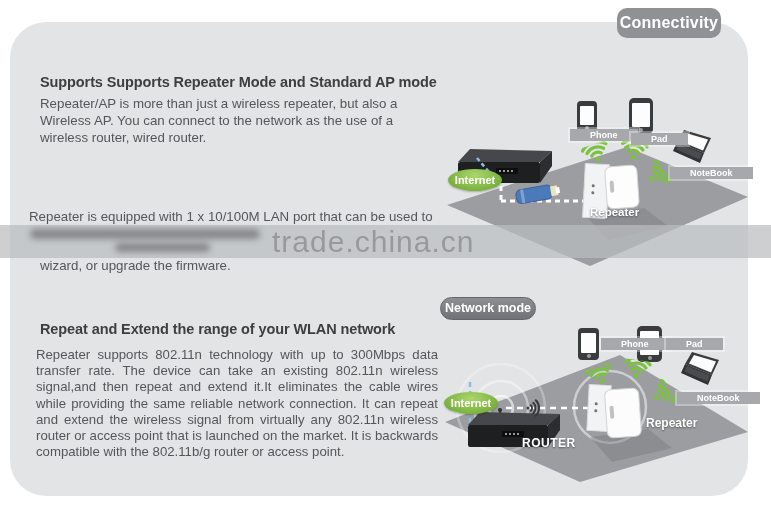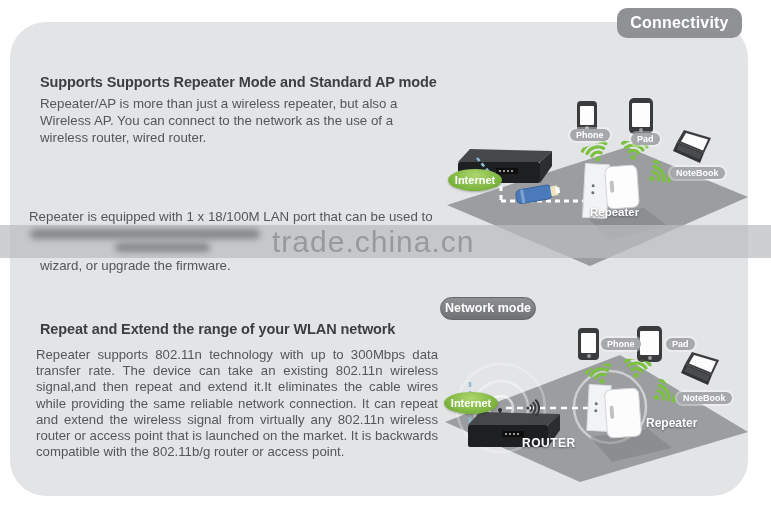--- a/index.html
+++ b/index.html
@@ -1,20 +1,20 @@
 <!DOCTYPE html>
 <html><head>
 <meta charset="utf-8">
 <style>
   html,body{margin:0;padding:0;background:#fff;}
   .page{position:relative;width:771px;height:508px;background:#ffffff;overflow:hidden;
         font-family:"Liberation Sans",sans-serif;}
   .panel{position:absolute;left:10px;top:22px;width:738px;height:474px;background:#e3e4e6;
          border-radius:36px;z-index:1;}
-  .conn-badge{position:absolute;left:617px;top:8px;width:125px;height:30px;background:#8f9194;
+  .conn-badge{position:absolute;left:617px;top:8px;width:104px;height:30px;background:#8f9194;
          border-radius:10px;color:#fff;font-weight:bold;font-size:16px;text-align:center;
          line-height:30px;z-index:8;letter-spacing:.2px;}
   .sec-h{position:absolute;left:40px;color:#3d3e40;font-size:14.5px;font-weight:bold;z-index:2;
          letter-spacing:-0.1px;white-space:nowrap;}
   .sec-b{position:absolute;color:#55565a;font-size:13.3px;line-height:17px;z-index:2;}
   .just{text-align:justify;line-height:16.2px;font-size:13.2px;}
   .nowrap{white-space:nowrap;}
   
   .diagram{position:absolute;z-index:3;}
   .diagram svg.scene{position:absolute;left:0;top:0;z-index:1;}
@@ -23,21 +23,21 @@
          background:linear-gradient(180deg,#d6d8da 0%,#a4a6a9 55%,#95979a 100%);
          border:1px solid #8a8c8f;color:#494a4c;font-size:13px;}
   .rp-badge{left:0px;top:7px;width:94px;height:21px;line-height:21px;border-radius:12px;
          background:linear-gradient(180deg,#8d8f92 0%,#6f7174 100%);
          border:1px solid #646669;color:#fff;font-size:12.5px;}
   .internet{position:absolute;width:54px;height:22px;border-radius:50%;z-index:4;
          background:radial-gradient(ellipse at 50% 30%,#abd66d 0%,#77af3a 75%);
          color:#fff;font-weight:bold;font-size:11px;text-align:center;line-height:22px;
          box-shadow:0 1px 2px rgba(0,0,0,.25);margin-top:34px;}
   .pill{position:absolute;background:#a6a8ab;color:#fff;font-size:9px;font-weight:bold;
-         padding:1px 6px;border-radius:6px;box-shadow:0 0 0 2px rgba(255,255,255,.35);
+         padding:1px 20px;border-radius:0;box-shadow:0 0 0 2px rgba(255,255,255,.35);
          white-space:nowrap;z-index:5;}
   .floor-label{position:absolute;color:#fff;font-weight:bold;font-size:11.5px;z-index:5;
          text-shadow:0 1px 2px rgba(80,82,85,.9);white-space:nowrap;}
   .phone{position:absolute;background:#3a3b3d;border-radius:4px;z-index:4;}
   .phone .scr{position:absolute;left:3px;right:3px;top:5px;bottom:7px;background:#fdfdfe;border-radius:1px;}
   .phone .btn{position:absolute;left:50%;bottom:2px;width:4px;height:4px;margin-left:-2px;
          background:#97999c;border-radius:50%;}
   .laptop,.wifi{position:absolute;z-index:4;}
   .wifi{width:28px;height:18px;}
   
@@ -50,21 +50,21 @@
 </head>
 <body>
 
 <div class="page">
   <div class="panel"></div>
   <div class="conn-badge">Connectivity</div>
 
   <div class="sec-h" style="top:74px">Supports Supports Repeater Mode and Standard AP mode</div>
   <div class="sec-b" style="left:40px;top:95px;width:397px">Repeater/AP is more than just a wireless repeater, but also a Wireless AP. You can connect to the network as the use of a wireless router, wired router.</div>
 
-  <div class="sec-b nowrap" style="left:29px;top:208px;width:410px">Repeater is equipped with 1 x 18/100M LAN port that can be used to</div>
+  <div class="sec-b nowrap" style="left:29px;top:208px;width:410px">Repeater is equipped with 1 x 10/100M LAN port that can be used to</div>
   <div class="sec-b nowrap" style="left:40px;top:257px">wizard, or upgrade the firmware.</div>
 
   <div class="sec-h" style="top:321px">Repeat and Extend the range of your WLAN network</div>
   <div class="sec-b just" style="left:36px;top:347px;width:402px">Repeater supports 802.11n technology with up to 300Mbps data transfer rate. The device can take an existing 802.11n wireless signal,and then repeat and extend it.It eliminates the cable wires while providing the same reliable network connection. It can repeat and extend the wireless signal from virtually any 802.11n wireless router or access point that is launched on the market. It is backwards compatible with the 802.11b/g router or access point.</div>
 
   <div class="diagram" style="left:440px;top:70px;width:331px;height:200px">
     <svg class="scene" width="331" height="200" viewBox="0 0 331 200">
       <polygon points="7,135 187,77 308,127 150,196" fill="#9b9da0"></polygon>
 
       <g>

